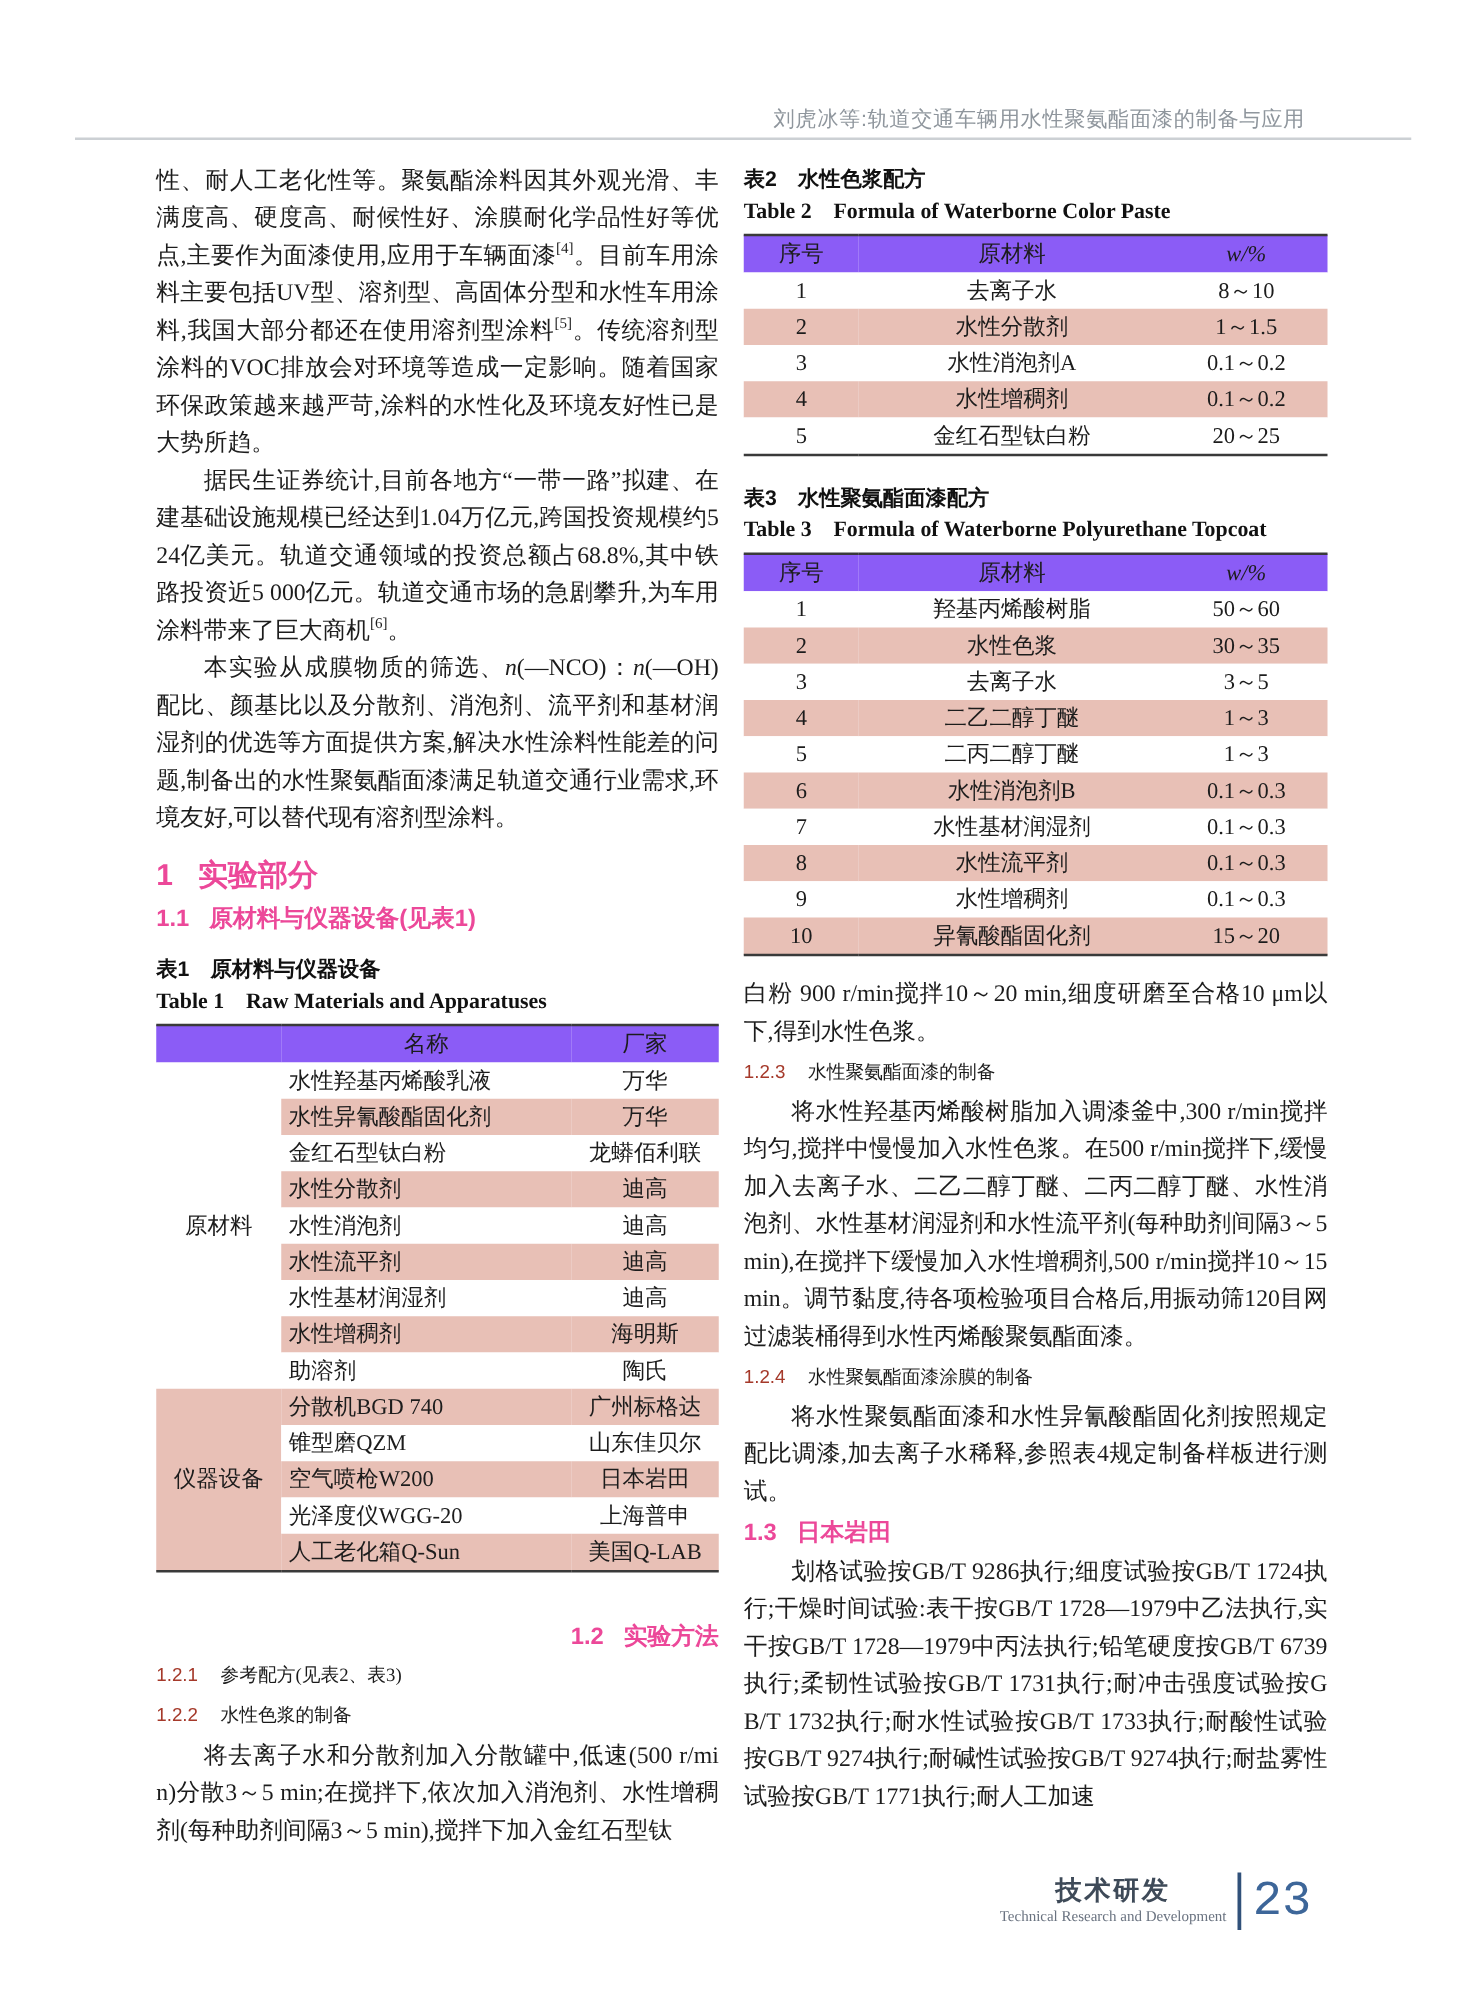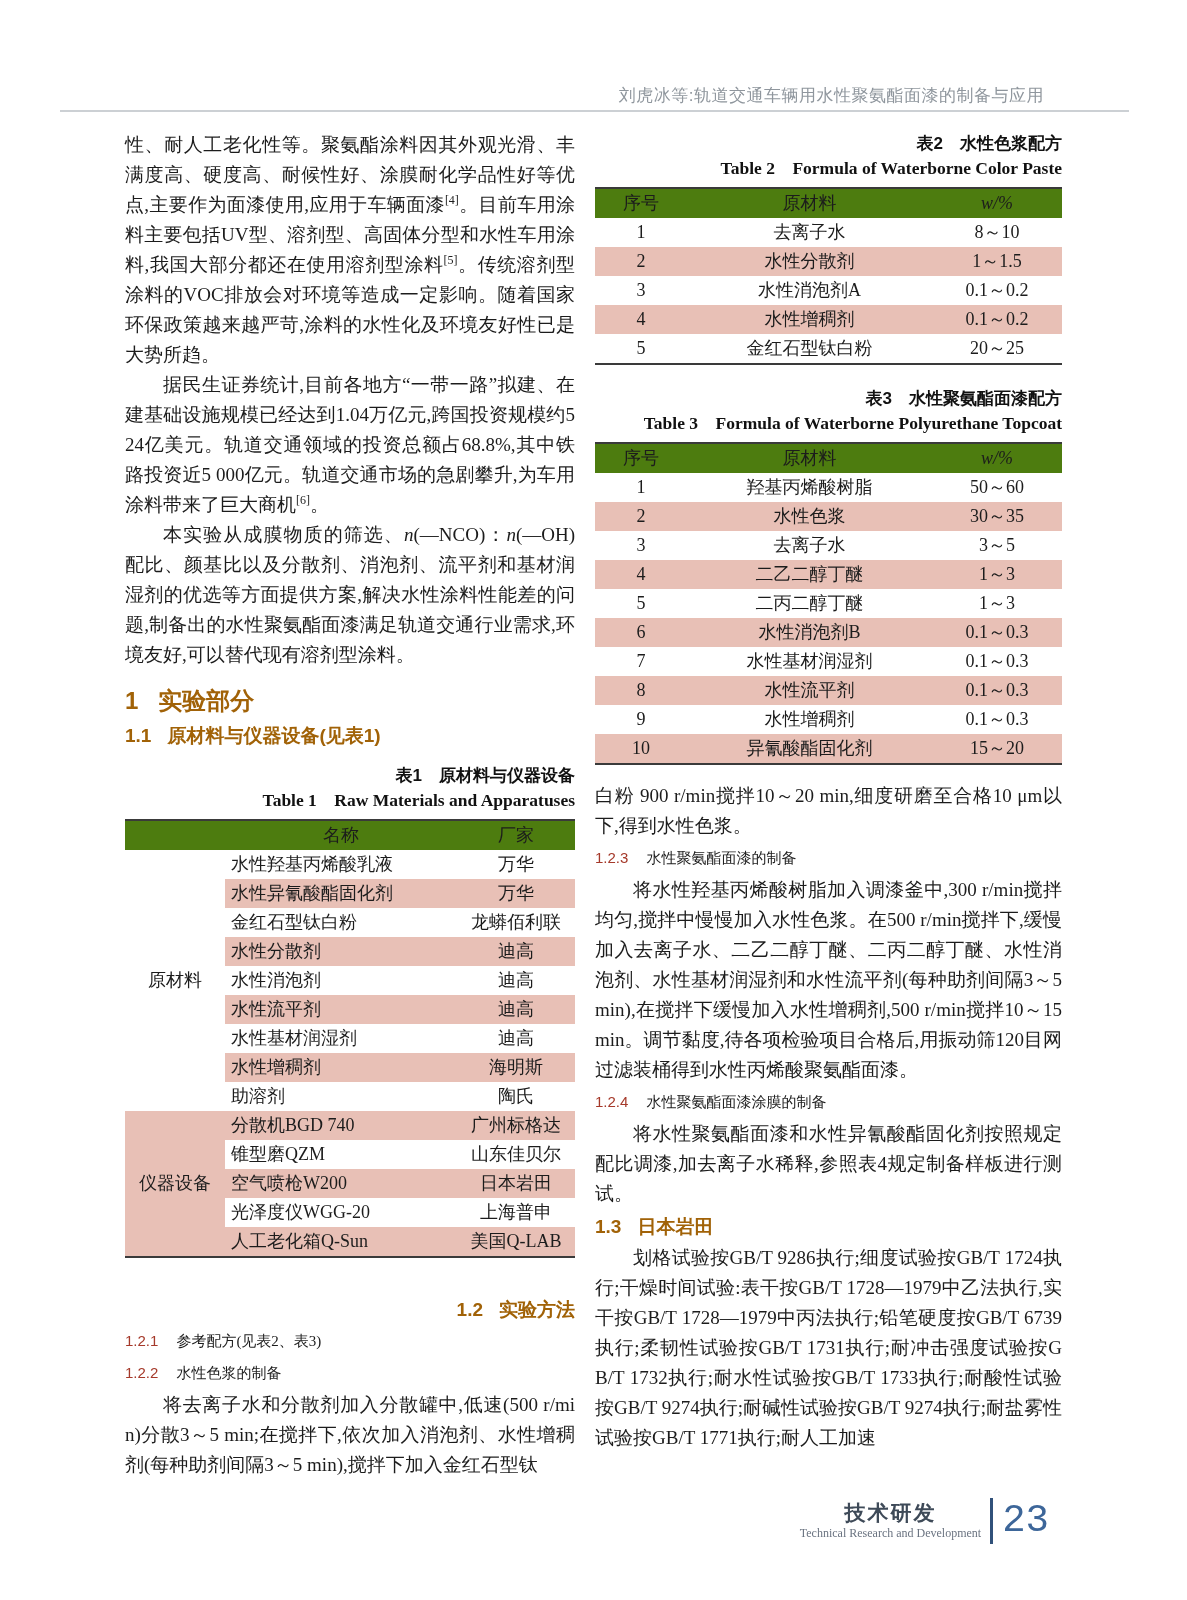--- a/index.html
+++ b/index.html
@@ -30,54 +30,54 @@
   p.body{
     margin:0;font-size:19px;line-height:30px;text-align:justify;
     word-break:break-all;
   }
   p.body.indent{text-indent:2em;}
   p.body sup{font-size:12px;line-height:0;}
   p.body i{font-style:italic;font-family:"Liberation Serif",serif;}
   
   .h-sec{
     font-family:"Liberation Sans","DejaVu Sans",sans-serif;
-    color:#a16207;font-weight:bold;
+    color:#ec4899;font-weight:bold;
   }
   .h1{font-size:24px;line-height:30px;margin:16px 0 6px 0;}
   .h1 .num{margin-right:20px;}
   .h2{font-size:19px;line-height:28px;margin:4px 0 2px 0;}
   .h2 .num{margin-right:16px;}
   .h3{font-size:15px;line-height:30px;margin:2px 0;}
   .h3 .num{
     color:#a5392a;font-family:"Liberation Sans","DejaVu Sans",sans-serif;
     margin-right:18px;
   }
   .h3 .ttl{color:#1c1c1c;}
   
-  .tcap{margin-top:14px;text-align:right;}
+  .tcap{margin-top:14px;text-align:left;}
   .tcap .cn{
     font-family:"Liberation Sans","DejaVu Sans",sans-serif;
     font-weight:bold;font-size:17px;line-height:24px;color:#111;
   }
   .tcap .en{
     font-family:"Liberation Serif","DejaVu Serif",serif;
     font-weight:bold;font-size:17.5px;line-height:25px;color:#111;
   }
   
   table.ftab{
     border-collapse:collapse;width:100%;margin-top:6px;
     border-top:2px solid #3a3a3a;border-bottom:2px solid #3a3a3a;
     font-size:18px;
   }
   table.ftab td{
     padding:3px 6px;line-height:23px;text-align:center;
     vertical-align:middle;
   }
   table.ftab td.l{text-align:left;}
-  .bg-h{background:#4d7c0f;}   
+  .bg-h{background:#8b5cf6;}   
   .bg-a{background:#e8c0b6;}   
   .bg-w{background:#ffffff;}
   .witalic{font-style:italic;font-family:"Liberation Serif",serif;}
   
   .footer{
     position:absolute;right:138px;bottom:56px;
     display:flex;align-items:center;
   }
   .footer .fcol{text-align:center;padding-right:9px;}
   .footer .fcn{

